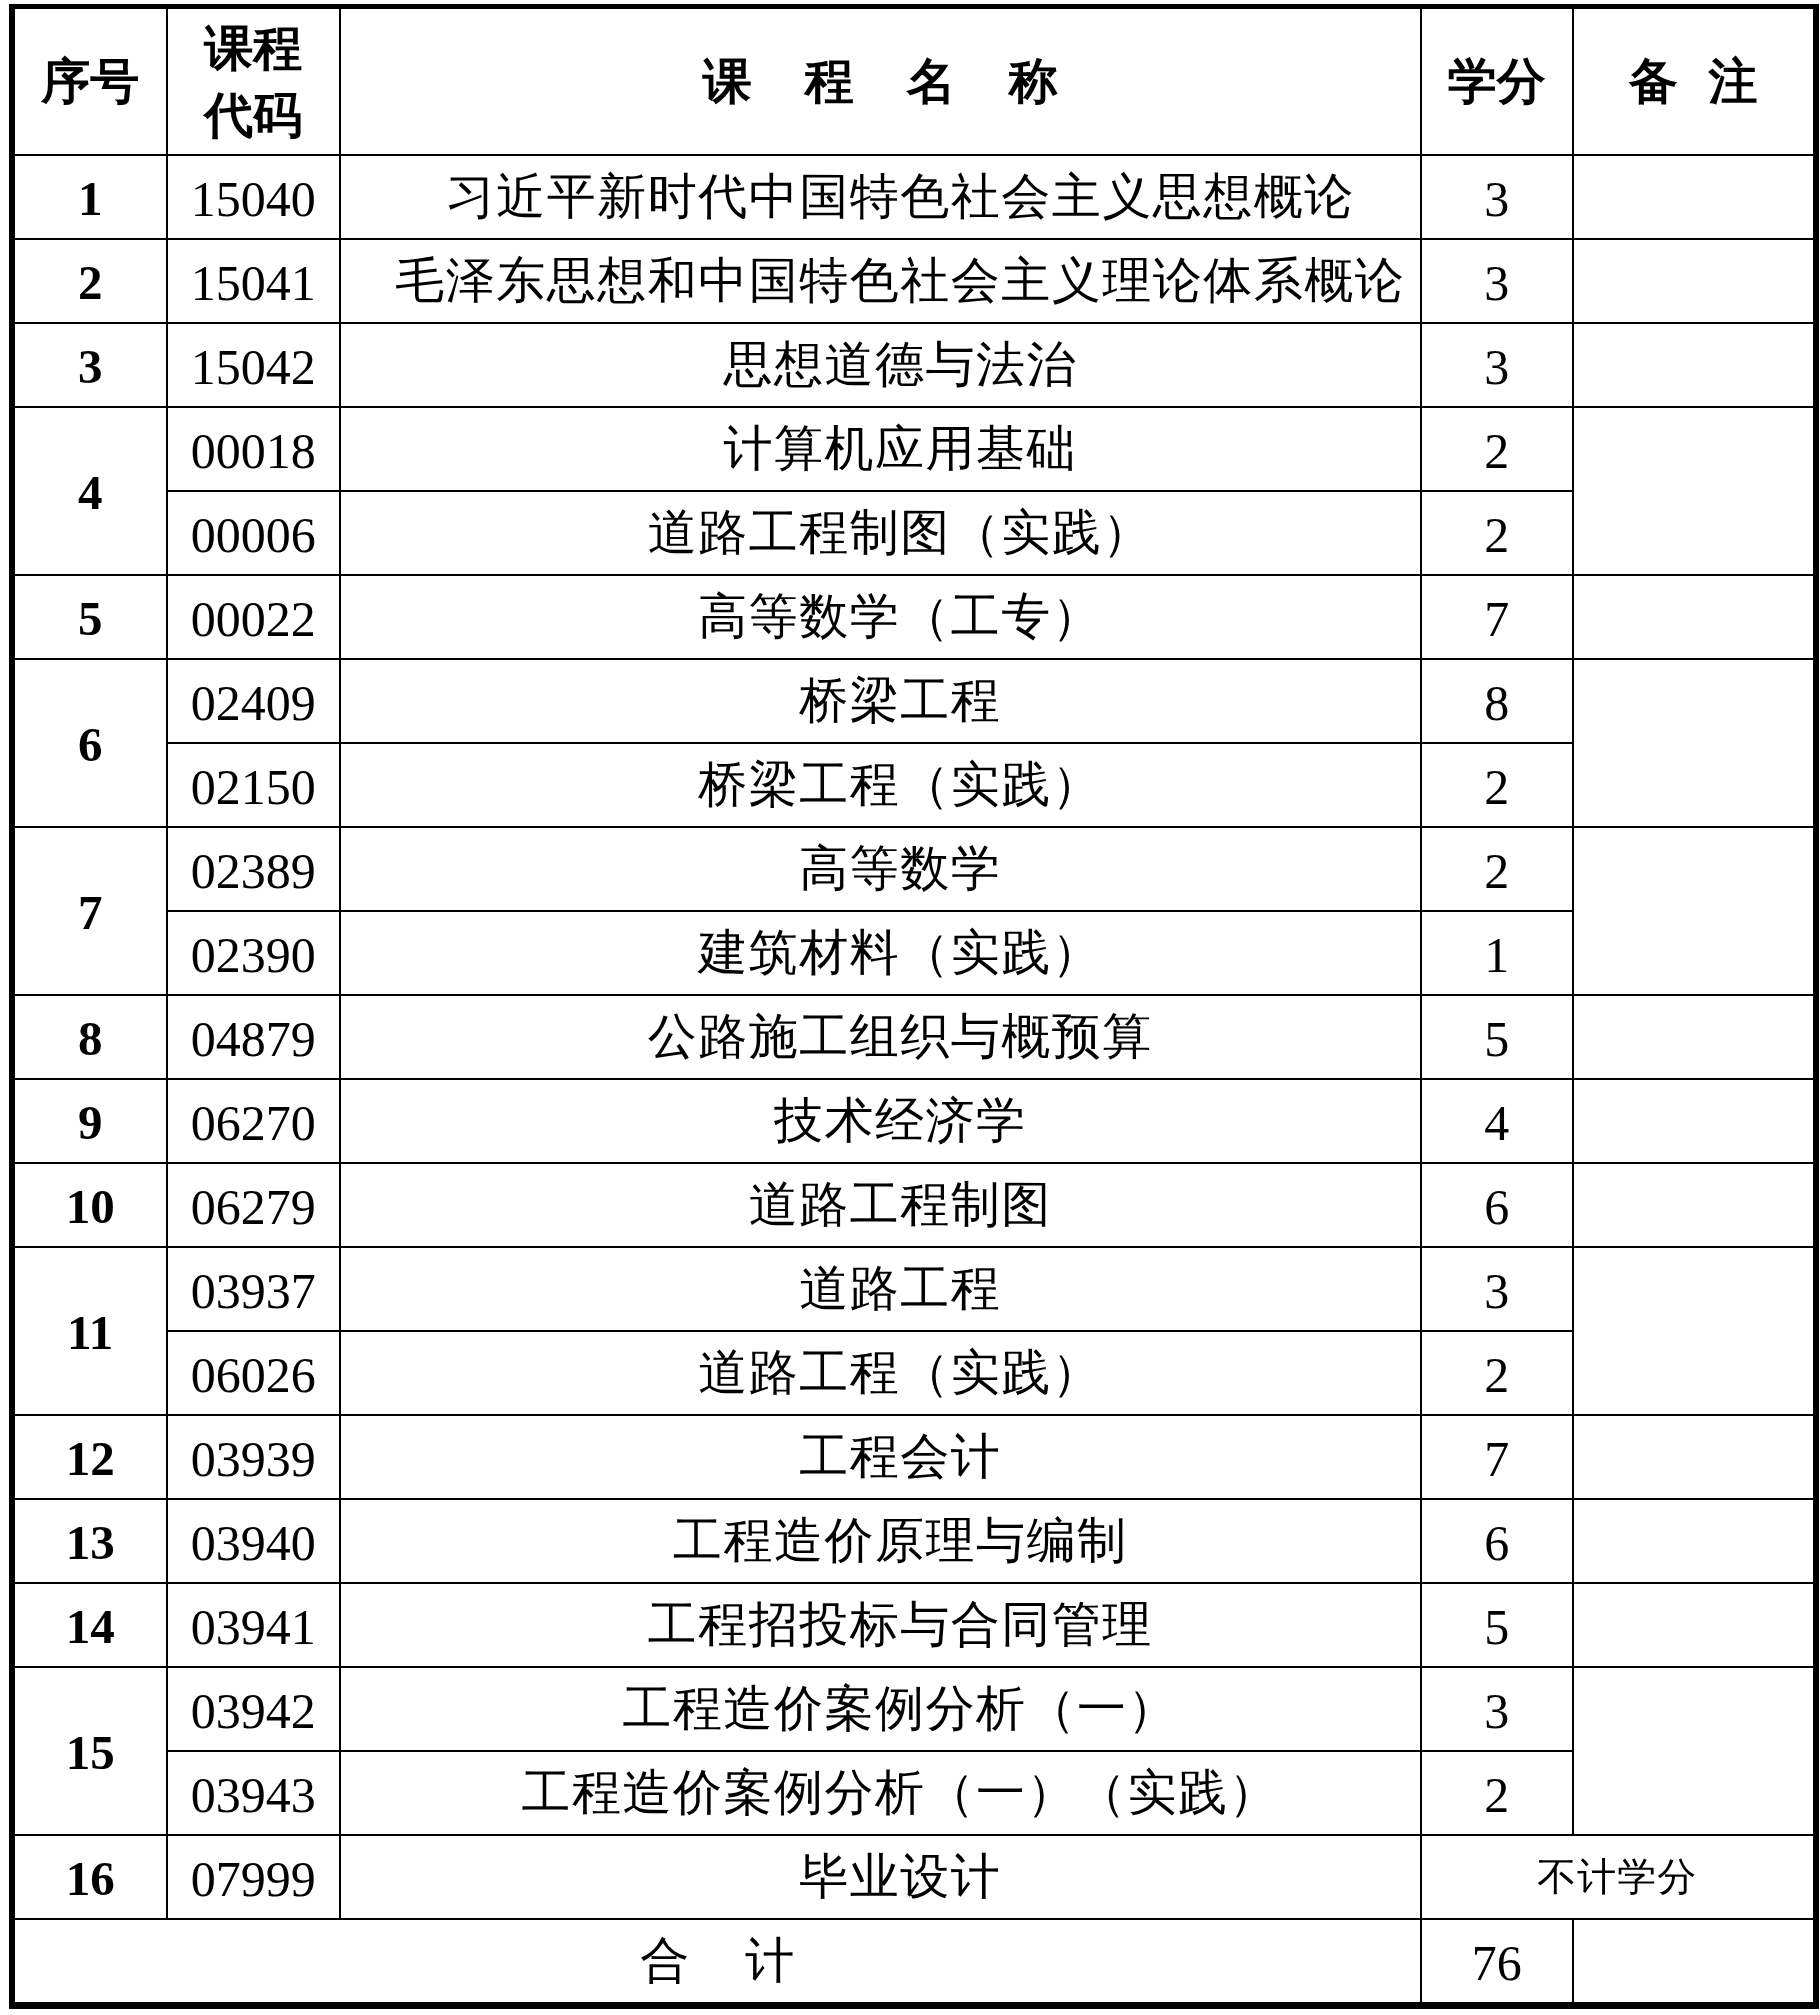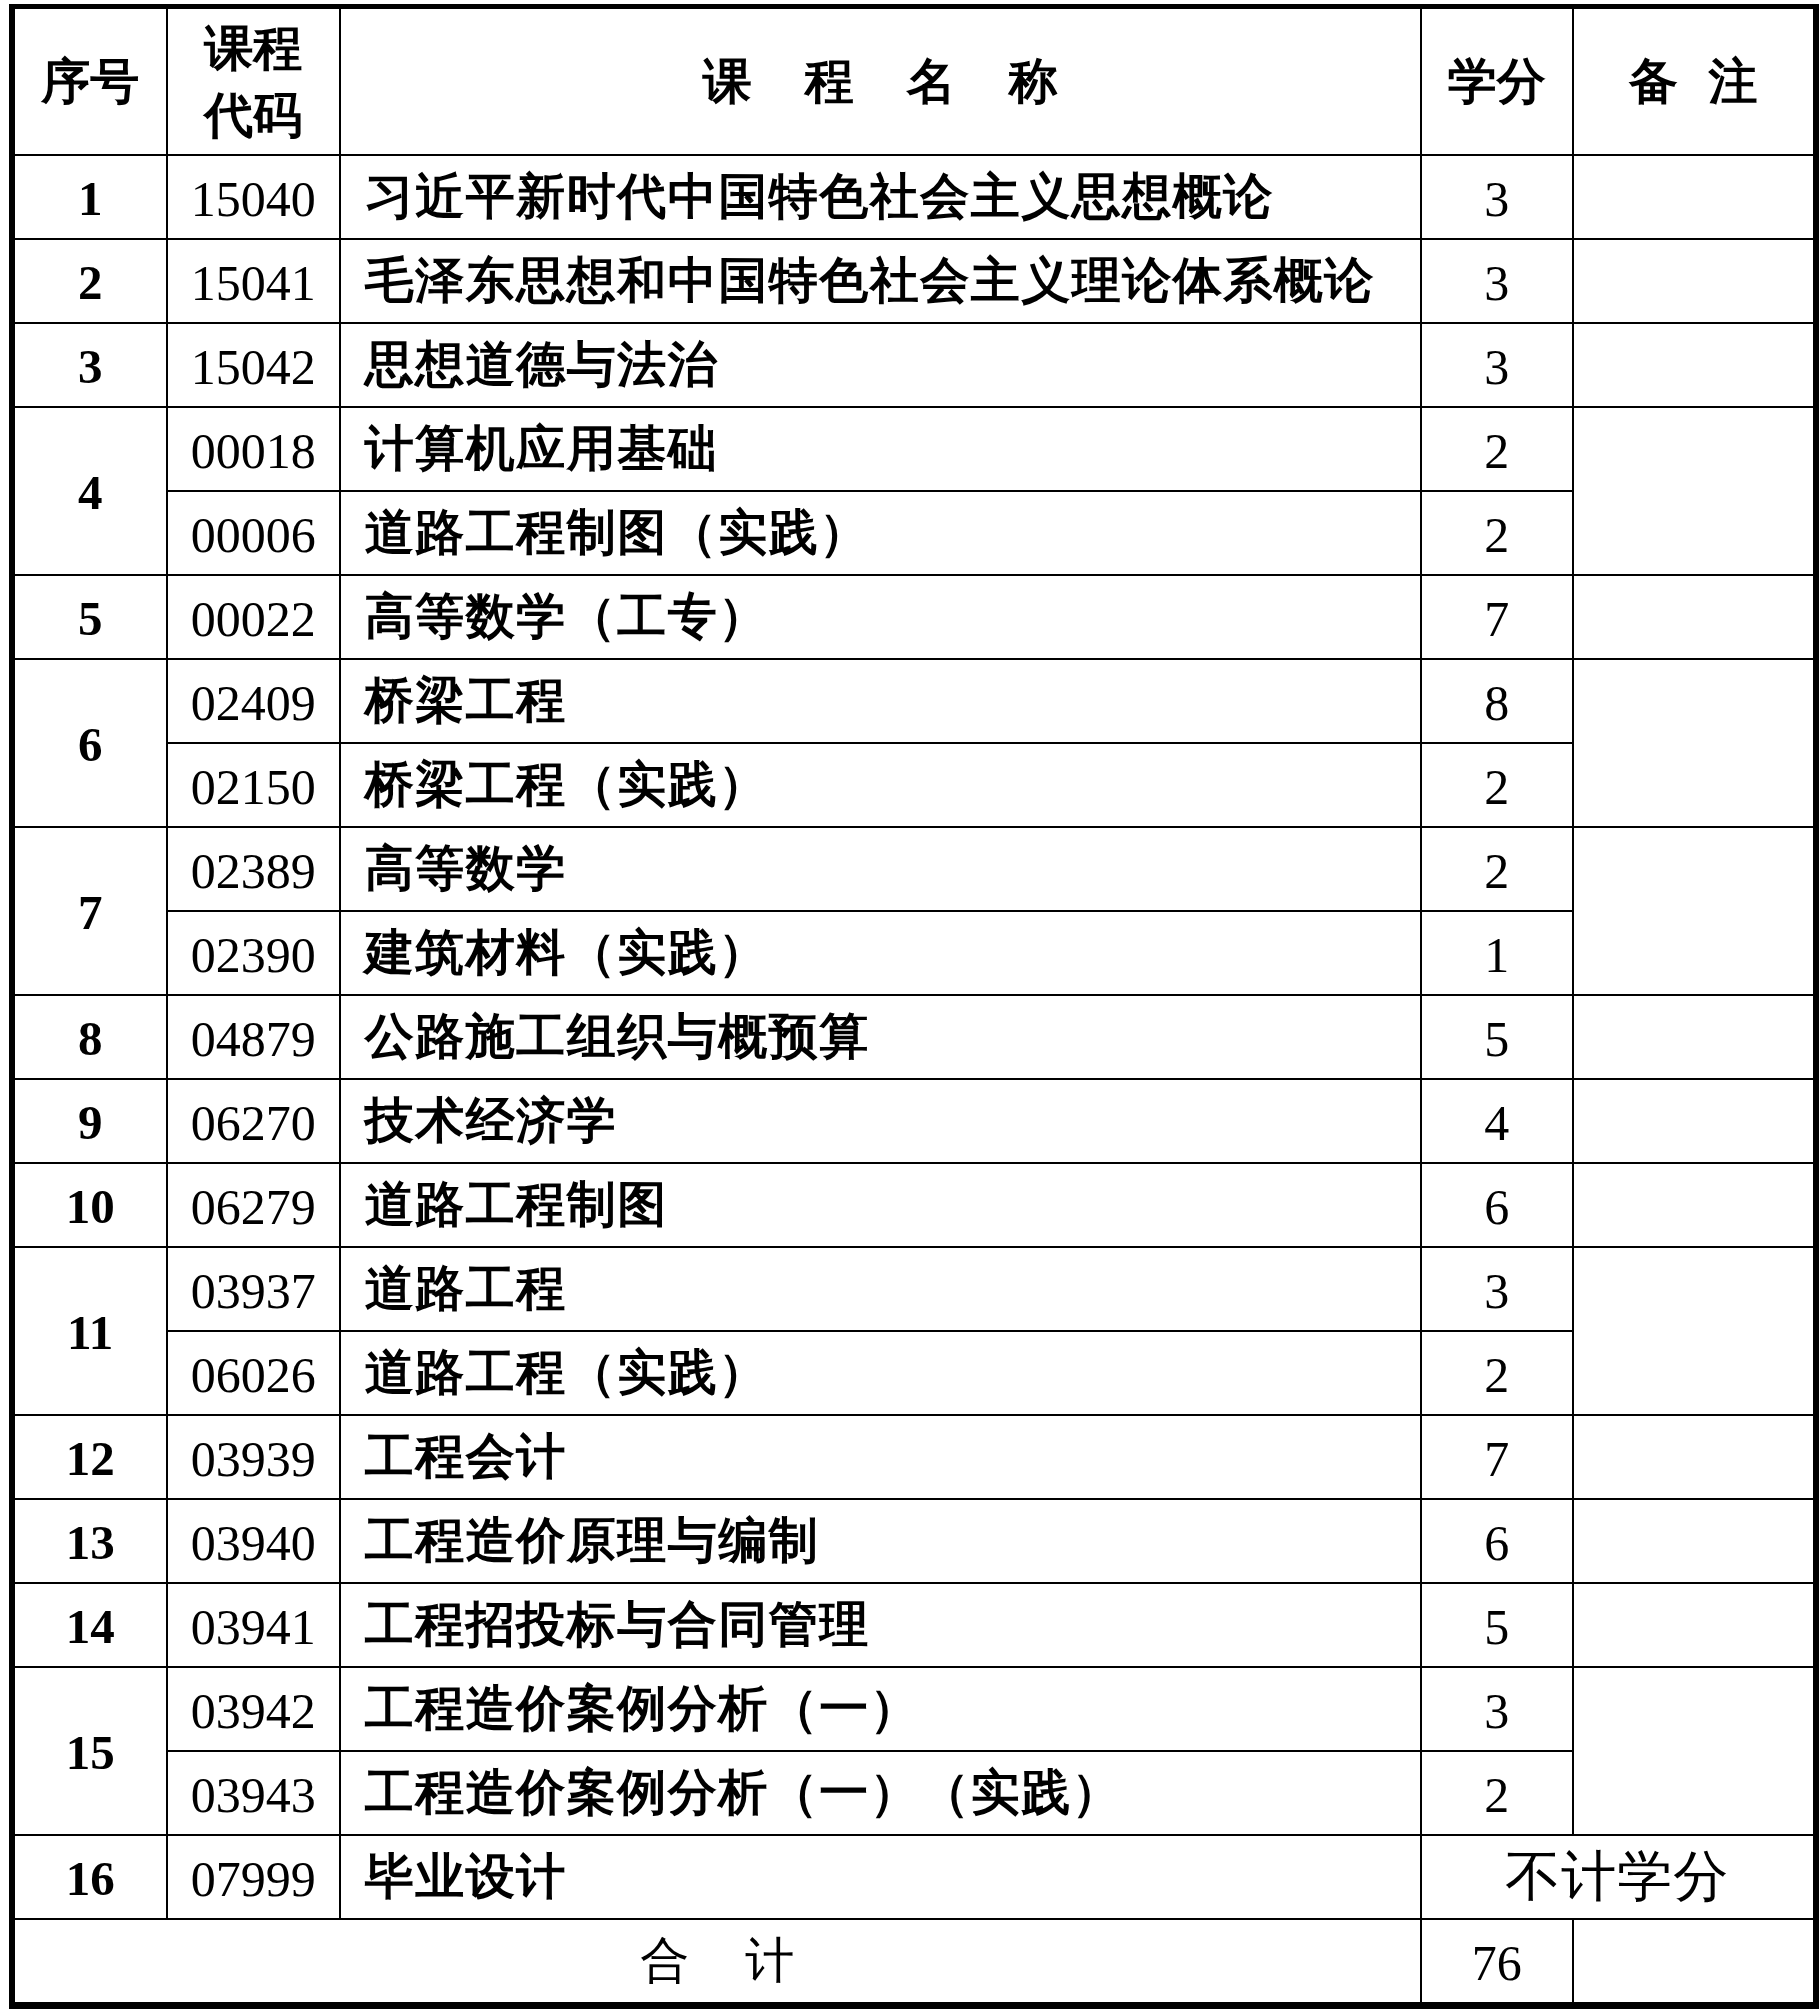--- a/index.html
+++ b/index.html
@@ -24,23 +24,23 @@
     
     .hdr span { font-family: "DejaVu Sans", sans-serif; font-weight: bold; font-size: 49px; line-height: 1; }
     .hdr-code { flex-direction: column; }
     .hdr-code span { display: block; line-height: 67px; }
     .sp-name-hdr { letter-spacing: 53px; padding-left: 53px; }
     .sp-remark-hdr { letter-spacing: 30.5px; padding-left: 30.5px; }
 
     
     .seq span { font-family: "Liberation Serif", serif; font-weight: bold; font-size: 49px; padding-top: 3px; }
     .code span, .cred span { font-family: "Liberation Serif", serif; font-size: 50px; padding-top: 3px; }
-    .name { justify-content: flex-start; padding-left: 24px; font-weight: bold; }
+    .name { justify-content: center; padding-left: 40px; }
     .name span { font-family: "DejaVu Serif", serif; font-size: 49px; letter-spacing: 1.5px; }
-    .cred-cjk span { font-family: "DejaVu Serif", serif; font-size: 55px; letter-spacing: 1px; padding-top: 0; }
+    .cred-cjk span { font-family: "DejaVu Serif", serif; font-size: 39px; letter-spacing: 1px; padding-top: 0; }
     .total-label span { font-family: "DejaVu Serif", serif; font-size: 49px; letter-spacing: 56px; padding-left: 56px; }
   </style>
 </head>
 <body>
 
 <div class="tbl">
 
   <div class="grp">
     <div class="c hdr" style="grid-area:1/1/2/2">
         <span>序号</span>

